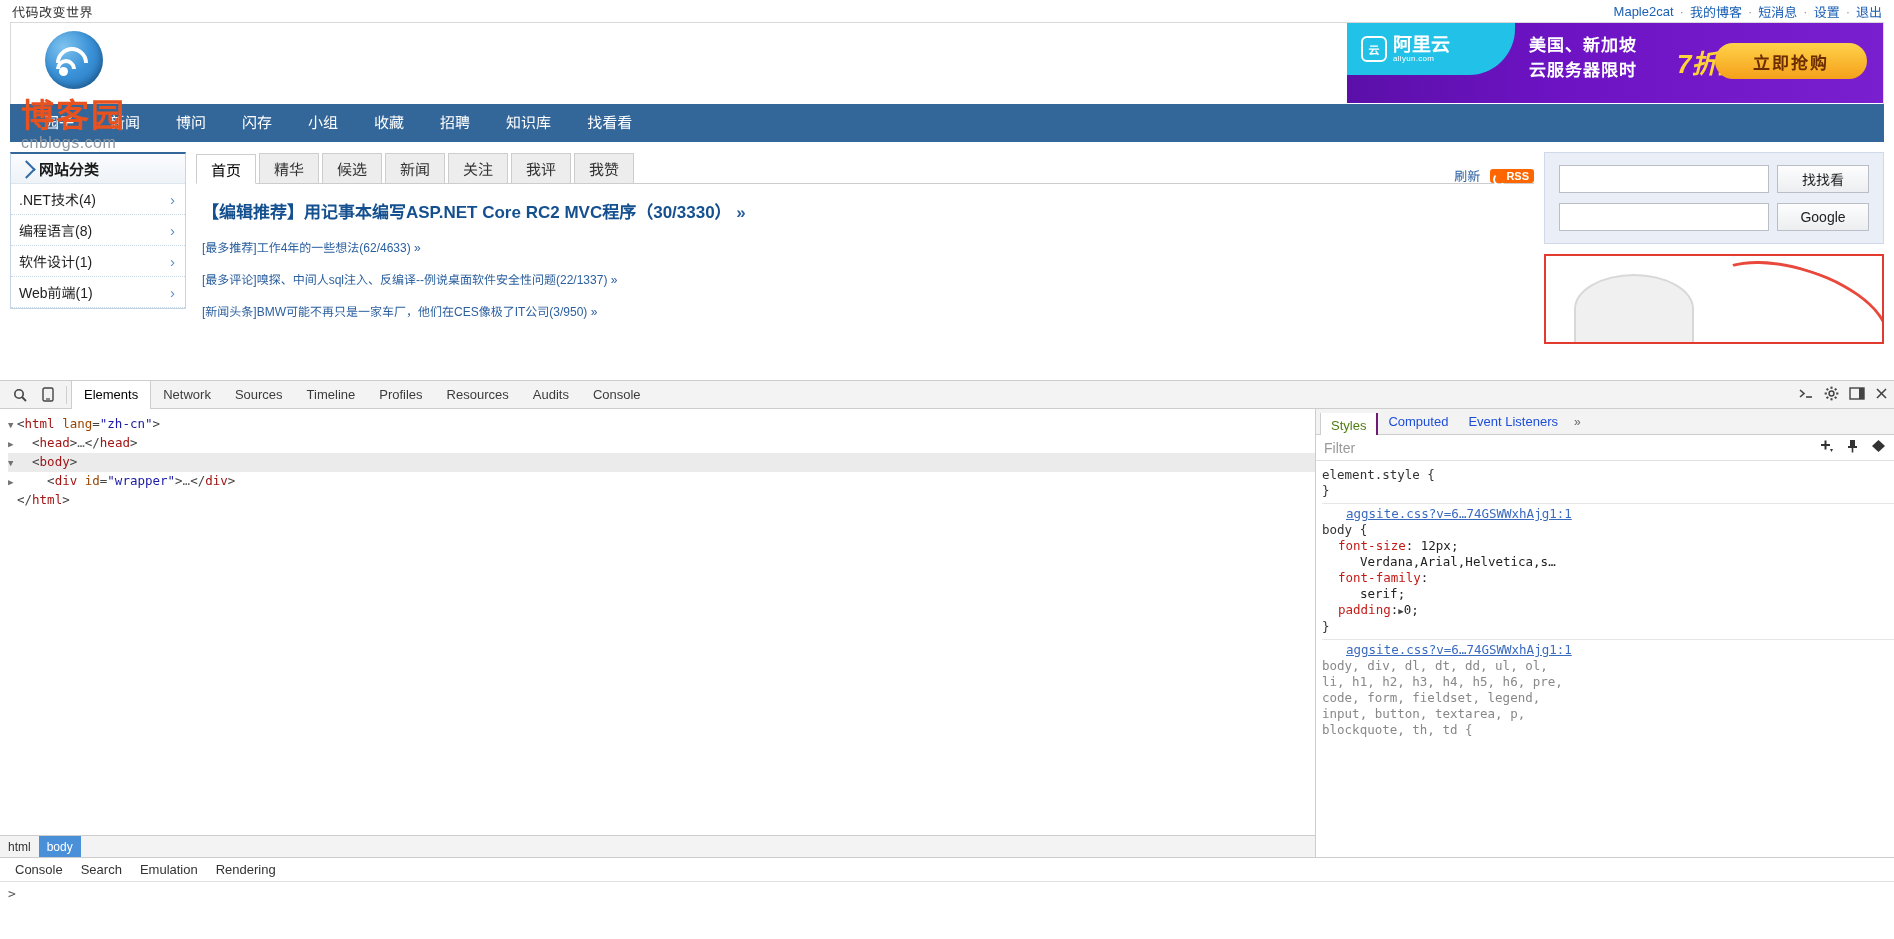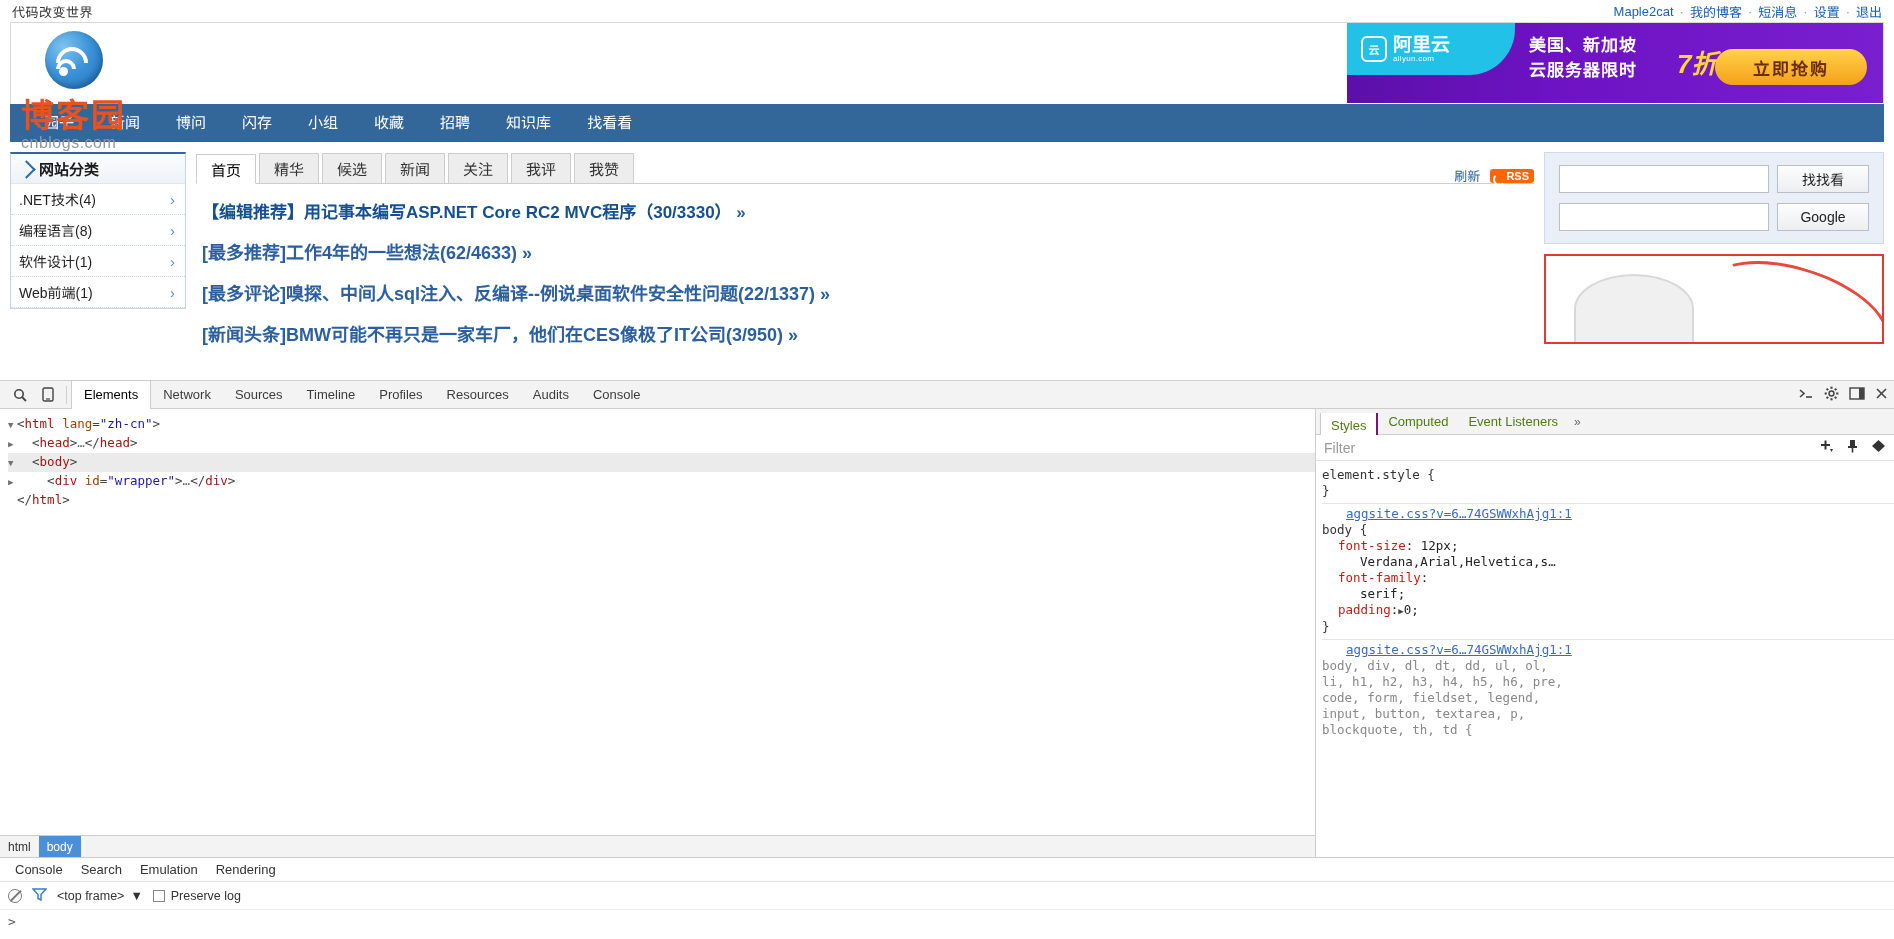--- a/index.html
+++ b/index.html
@@ -98,21 +98,21 @@
   .ad .ad-copy {
     position: absolute; left: 182px; top: 11px;
     color: #fff; font-size: 17px; font-weight: bold; line-height: 1.45;
     letter-spacing: 1px;
   }
   .ad .ad-off {
     position: absolute; left: 330px; top: 20px;
     color: #ffd33a; font-size: 26px; font-weight: bold; font-style: italic;
   }
   .ad .ad-btn {
-    position: absolute; right: 16px; top: 26px;
+    position: absolute; right: 16px; top: 20px;
     width: 152px; height: 36px; border-radius: 18px;
     background: linear-gradient(180deg, #ffd24a 0%, #f5a01a 100%);
     color: #6b2d00; font-size: 17px; font-weight: bold;
     display: flex; align-items: center; justify-content: center;
     letter-spacing: 2px;
   }
 
   
   .navbar {
     margin: 0 10px;
@@ -175,21 +175,21 @@
   .rss-badge {
     background: #f60; color: #fff; font-size: 11px; font-weight: bold;
     padding: 1px 5px 1px 16px; border-radius: 3px; position: relative;
   }
   .rss-badge::before {
     content: ""; position: absolute; left: 3px; top: 4px;
     width: 9px; height: 9px; border: 2px solid #fff; border-radius: 50%;
     border-top-color: transparent; border-right-color: transparent;
   }
   .art-list { padding-top: 6px; }
-  .art-row { padding: 8px 0 7px 6px; font-size: 18px; font-weight: bold; }
+  .art-row { padding: 8px 0 7px 6px; font-size: 12px; }
   .art-row.first { font-size: 17px; font-weight: bold; }
   .art-row a { color: #2b5f9e; }
   .art-row.first a { color: #14508f; }
   .art-row .arrows { color: #2b5f9e; }
 
   
   .rightcol { width: 340px; flex: none; }
   .searchbox {
     background: #e9eef7; border: 1px solid #cfd9ea; padding: 12px 14px;
     display: flex; flex-direction: column; gap: 10px;
@@ -283,21 +283,21 @@
 
   .dt-styles {
     width: 578px; flex: none; display: flex; flex-direction: column;
     background: #fff;
   }
   .st-tabs {
     height: 26px; display: flex; align-items: center;
     border-bottom: 1px solid #cdcdcd; background: #f3f3f3;
     padding-left: 4px;
   }
-  .st-tab { padding: 0 10px; height: 26px; display: flex; align-items: center; font-size: 13px; color: #4d7c0f;}
+  .st-tab { padding: 0 10px; height: 26px; display: flex; align-items: center; font-size: 13px; color: #1d4ed8;}
   .st-tab.active { background: #fff; border-left: 1px solid #cdcdcd; border-right: 2px solid #701a75; color: #4d7c0f; margin-top: 8px; }
   .st-more { margin-left: 6px; color: #666; }
   .st-filter {
     height: 26px; display: flex; align-items: center; justify-content: space-between;
     border-bottom: 1px solid #e0e0e0; padding: 0 8px; background: #fff;
   }
   .st-filter .ph { color: #999; font-size: 14px; }
   .st-filter .ficons { display: flex; align-items: center; gap: 12px; color: #444; font-size: 13px; }
   .st-body {
     flex: 1; overflow: hidden;
@@ -632,31 +632,15 @@
     </div>
   </div>
 
   <div class="dt-console">
     <div class="cons-tabs">
       <div class="cons-tab">Console</div>
       <div class="cons-tab">Search</div>
       <div class="cons-tab">Emulation</div>
       <div class="cons-tab">Rendering</div>
     </div>
-    <div class="cons-toolbar">
-      <span class="no-icon"></span>
-      <span class="funnel">
-        <svg width="15" height="14" viewBox="0 0 15 14">
-            <path d="M1 2 H14 L9 7.5 V13 L6 11.5 V7.5 Z" fill="none" stroke="#3a7fc1" stroke-width="1.5"></path>
-          </svg>
-      </span>
-      <span class="frame-sel">
-        <span>&lt;top frame&gt;</span>
-        <span>▼</span>
-      </span>
-      <span class="frame-sel">
-        <span class="chk"></span>
-        <span>Preserve log</span>
-      </span>
-    </div>
     <div class="cons-prompt">&gt;</div>
   </div>
 </div>
 
 </body></html>

